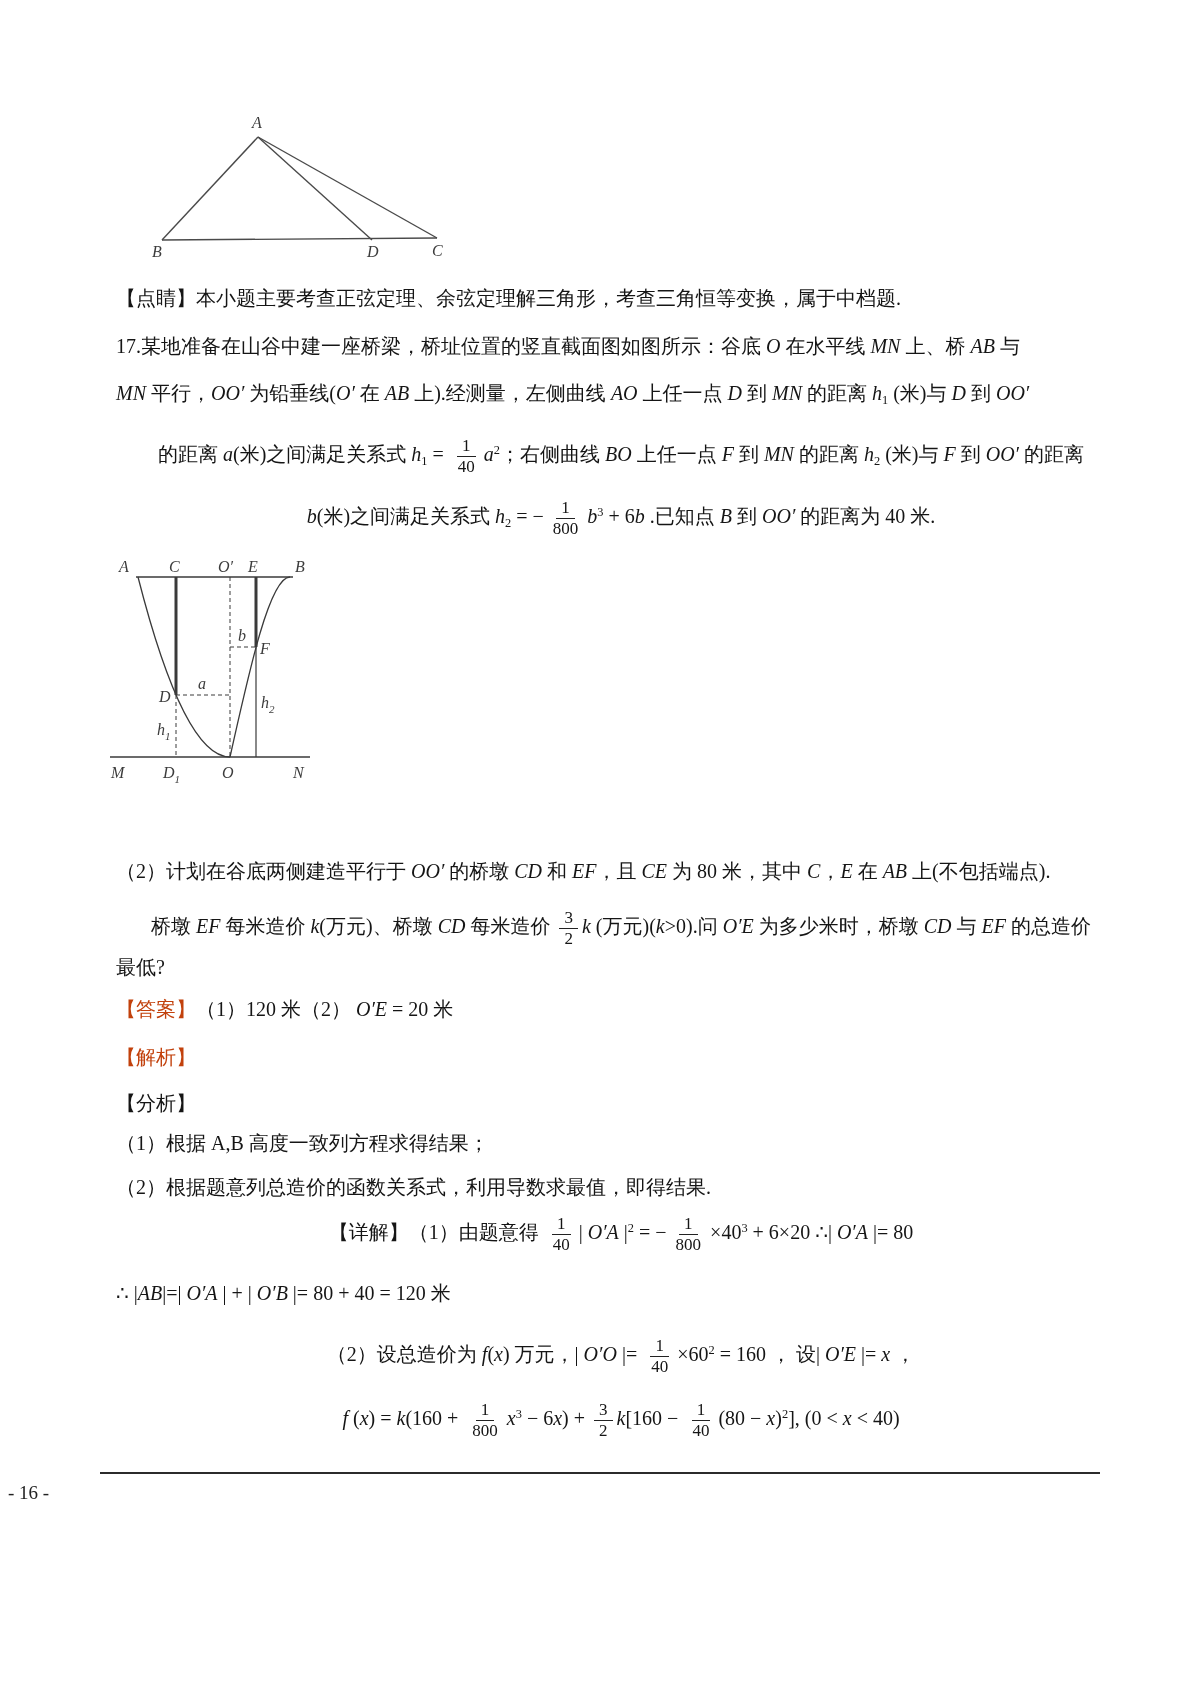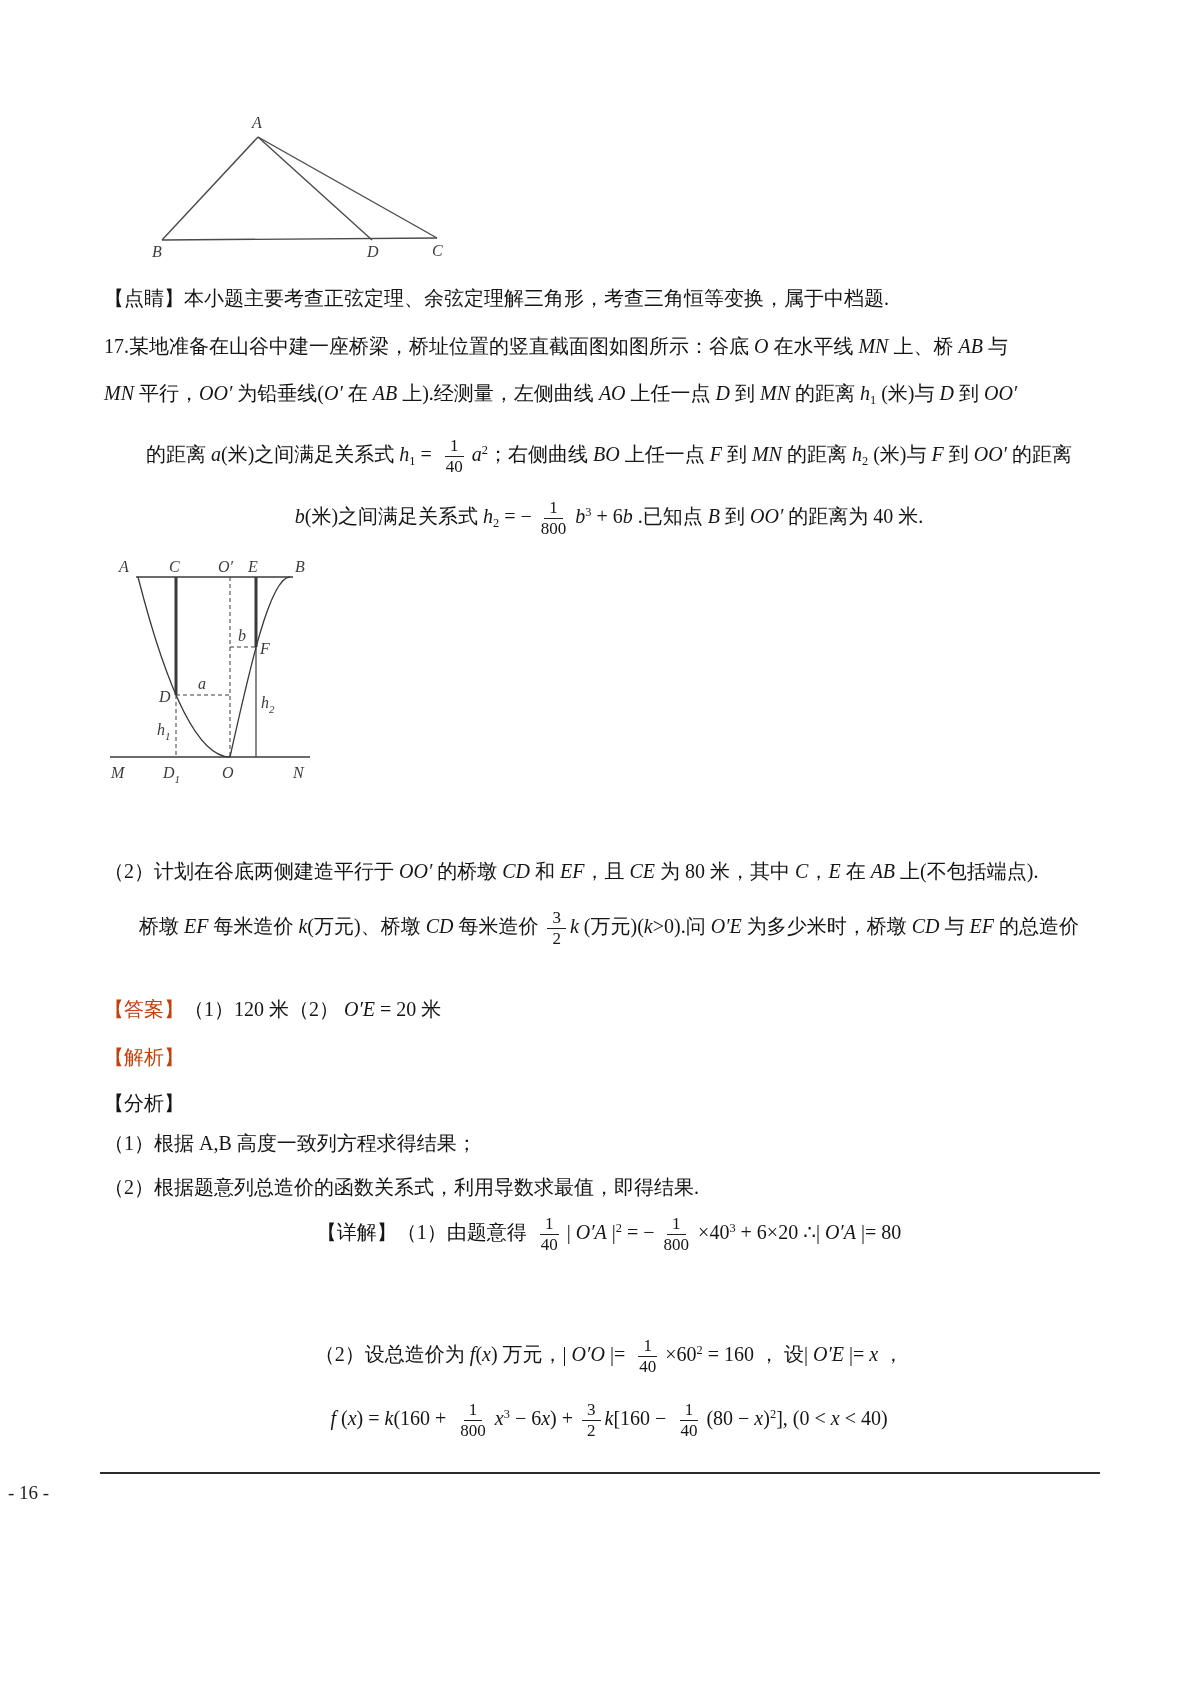--- a/index.html
+++ b/index.html
@@ -8,21 +8,21 @@
     width:1200px; height:1698px;
     background:#ffffff;
     margin:0 auto;
     font-family:"Liberation Serif","DejaVu Serif",serif;
     font-size:20px;
     color:#151515;
     overflow:hidden;
   }
   .ln {
     position:absolute;
-    left:104px;
+    left:116px;
     width:1010px;
     line-height:30px;
     white-space:nowrap;
     font-family:Liberation Serif, serif;
   }
   .ln.tall { line-height:56px;text-align:center; }
   .it { font-style:italic; }
   .blue { color:#c2410c; }
   sub, sup { font-size:0.62em; line-height:0; }
   sub { vertical-align:-0.3em; }
@@ -126,20 +126,21 @@
     <text x="60" y="226"><tspan>D</tspan><tspan dy="5" font-size="11">1</tspan></text>
     <text x="119" y="226">O</text>
     <text x="190" y="226">N</text>
   </svg>
 
   <div class="ln" style="top:856px"><span>（2）计划在谷底两侧建造平行于 </span><span class="it">OO′</span><span> 的桥墩 </span><span class="it">CD</span><span> 和 </span><span class="it">EF</span><span>，且 </span><span class="it">CE</span><span> 为 80 米，其中 </span><span class="it">C</span><span>，</span><span class="it">E</span><span> 在 </span><span class="it">AB</span><span> 上(不包括端点).</span></div>
   <div class="ln tall" style="top:898px"><span>桥墩 </span><span class="it">EF</span><span> 每米造价 </span><span class="it">k</span><span>(万元)、桥墩 </span><span class="it">CD</span><span> 每米造价 </span><span class="frac">
         <span class="num">3</span>
         <span class="den">2</span>
       </span><span class="it">k</span><span> (万元)(</span><span class="it">k</span><span>&gt;0).问 </span><span class="it">O′E</span><span> 为多少米时，桥墩 </span><span class="it">CD</span><span> 与 </span><span class="it">EF</span><span> 的总造价</span></div>
+  <div class="ln" style="top:952px"><span>最低?</span></div>
 
   <div class="ln" style="top:994px">
     <span class="blue">【答案】</span><span><span>（1）120 米（2） </span><span class="it">O′E</span><span> = 20 米</span></span>
   </div>
 
   <div class="ln" style="top:1042px">
     <span class="blue">【解析】</span>
   </div>
 
   <div class="ln" style="top:1088px">
@@ -149,20 +150,21 @@
   <div class="ln" style="top:1128px"><span>（1）根据 A,B 高度一致列方程求得结果；</span></div>
   <div class="ln" style="top:1172px"><span>（2）根据题意列总造价的函数关系式，利用导数求最值，即得结果.</span></div>
 
   <div class="ln tall" style="top:1204px"><span>【详解】（1）由题意得 </span><span class="frac">
         <span class="num">1</span>
         <span class="den">40</span>
       </span><span>| </span><span class="it">O′A</span><span> |</span><sup>2</sup><span> = −</span><span class="frac">
         <span class="num">1</span>
         <span class="den">800</span>
       </span><span>×40</span><sup>3</sup><span> + 6×20 ∴| </span><span class="it">O′A</span><span> |= 80</span></div>
+  <div class="ln" style="top:1278px"><span>∴ |</span><span class="it">AB</span><span>|=| </span><span class="it">O′A</span><span> | + | </span><span class="it">O′B</span><span> |= 80 + 40 = 120 米</span></div>
   <div class="ln tall" style="top:1326px"><span>（2）设总造价为 </span><span class="it">f</span><span>(</span><span class="it">x</span><span>) 万元，| </span><span class="it">O′O</span><span> |= </span><span class="frac">
         <span class="num">1</span>
         <span class="den">40</span>
       </span><span>×60</span><sup>2</sup><span> = 160 ， 设| </span><span class="it">O′E</span><span> |= </span><span class="it">x</span><span> ，</span></div>
   <div class="ln tall" style="top:1390px"><span class="it">f</span><span> (</span><span class="it">x</span><span>) = </span><span class="it">k</span><span>(160 + </span><span class="frac">
         <span class="num">1</span>
         <span class="den">800</span>
       </span><span class="it">x</span><sup>3</sup><span> − 6</span><span class="it">x</span><span>) + </span><span class="frac">
         <span class="num">3</span>
         <span class="den">2</span>

